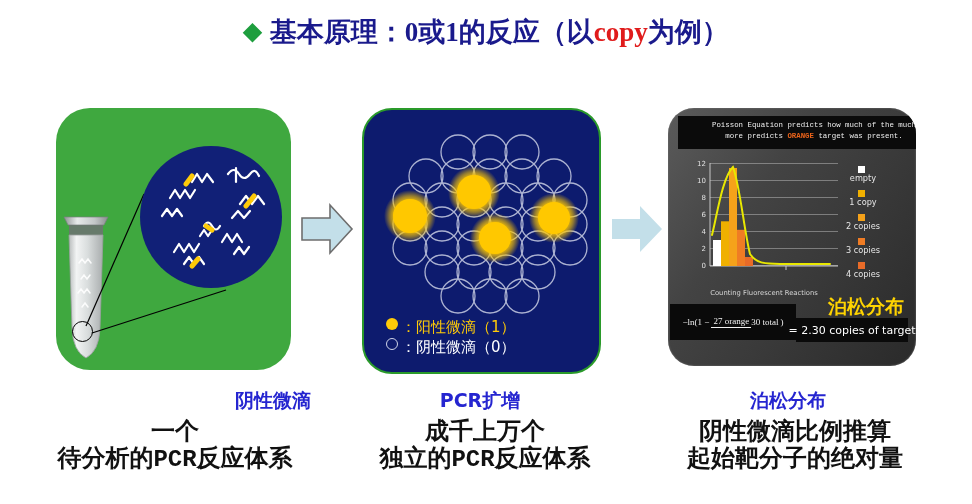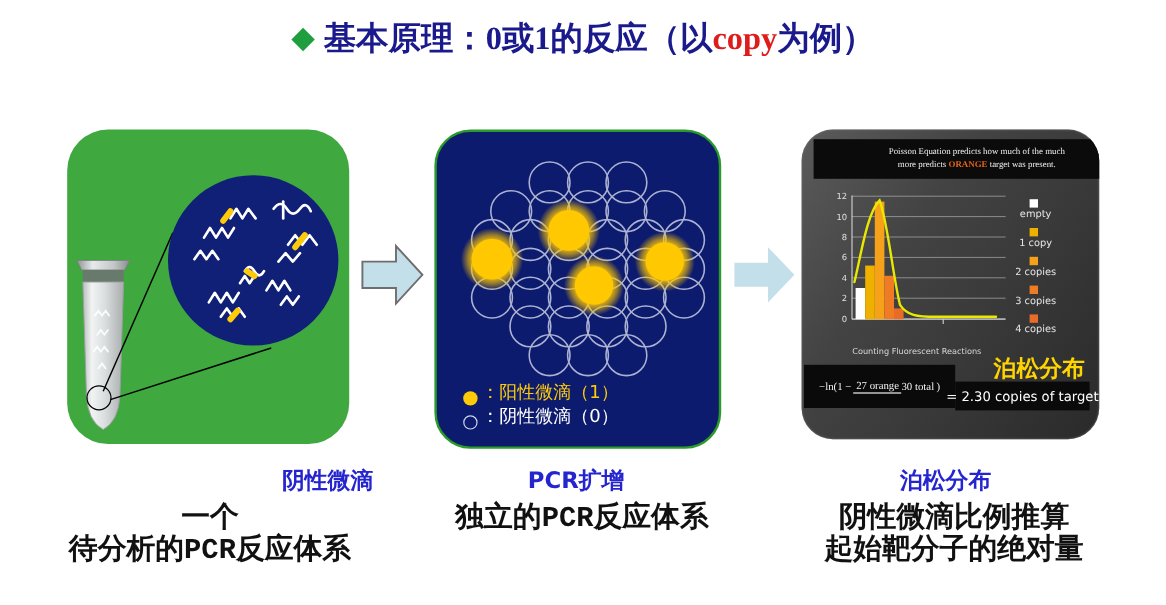--- a/index.html
+++ b/index.html
@@ -46,40 +46,40 @@
     left:362px;top:108px;width:235px;height:262px;
     background:#0d1b6e;border-radius:30px;border:2px solid #2a9a2a;
     overflow:hidden;
   }
   #droplet-field{position:absolute;left:0;top:8px;width:235px;height:210px;}
   #droplet-legend{
     position:absolute;left:22px;bottom:14px;
     font-family:"DejaVu Sans", sans-serif;font-size:15px;line-height:1.32;
     white-space:nowrap;
   }
-  #droplet-legend .row{display:flex;align-items:flex-end;}
+  #droplet-legend .row{display:flex;align-items:flex-start;}
   #droplet-legend .pos{color:#ffcb08;}
   #droplet-legend .neg{color:#ffffff;}
   .dot-filled{display:inline-block;width:12px;height:12px;border-radius:50%;
     background:#ffcb08;margin-right:3px;}
   .dot-hollow{display:inline-block;width:12px;height:12px;border-radius:50%;
     border:1.6px solid #cfd4e8;box-sizing:border-box;margin-right:3px;}
 
   
   #panel-poisson{
     left:668px;top:108px;width:248px;height:258px;
     border-radius:26px;
     background:linear-gradient(125deg,#5b5b5b 0%,#434343 35%,#3a3a3a 60%,#2a2a2a 100%);
     box-shadow:inset 0 0 2px #777;
     overflow:hidden;
   }
   #poisson-caption-box{
     position:absolute;left:10px;top:8px;width:272px;height:33px;
     background:#0b0b0b;
-    font-family:Liberation Serif, serif;
+    font-family:Liberation Mono, monospace;
     font-size:7.4px;color:#efefef;text-align:center;
     line-height:1.5;padding-top:4px;box-sizing:border-box;
   }
   #poisson-caption-box .orange{color:#e8621a;font-weight:bold;}
   #plot-area{position:absolute;left:22px;top:50px;width:150px;height:125px;}
   #chart-legend{
     position:absolute;left:152px;top:58px;width:86px;
     font-family:"DejaVu Sans", sans-serif;font-size:8.2px;color:#e6e6e6;
   }
   #chart-legend .litem{display:flex;align-items:center;margin-bottom:7px;flex-direction:column;}
@@ -372,18 +372,19 @@
 
 <div class="step-label" id="label-dilution">阴性微滴</div>
 <div class="step-label" id="label-pcr">PCR扩增</div>
 <div class="step-label" id="label-poisson">泊松分布</div>
 
 <div class="caption" id="caption-1">
   <div>一个</div>
   <div>待分析的PCR反应体系</div>
 </div>
 <div class="caption" id="caption-2">
+  <div>成千上万个</div>
   <div>独立的PCR反应体系</div>
 </div>
 <div class="caption" id="caption-3">
   <div>阴性微滴比例推算</div>
   <div>起始靶分子的绝对量</div>
 </div>
 
 </body></html>

